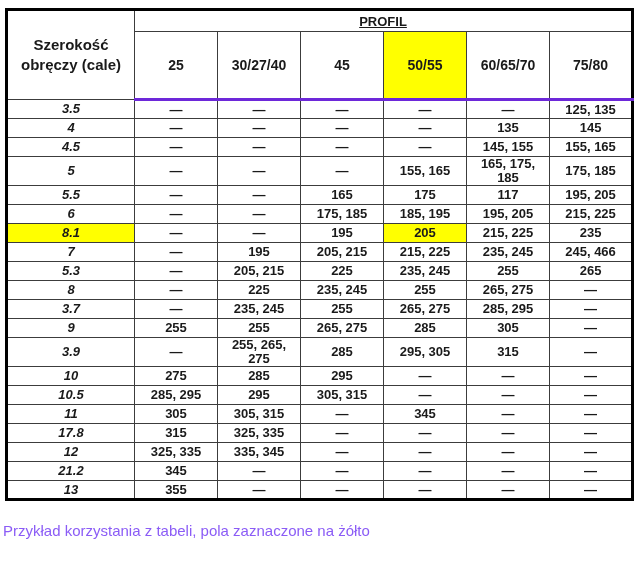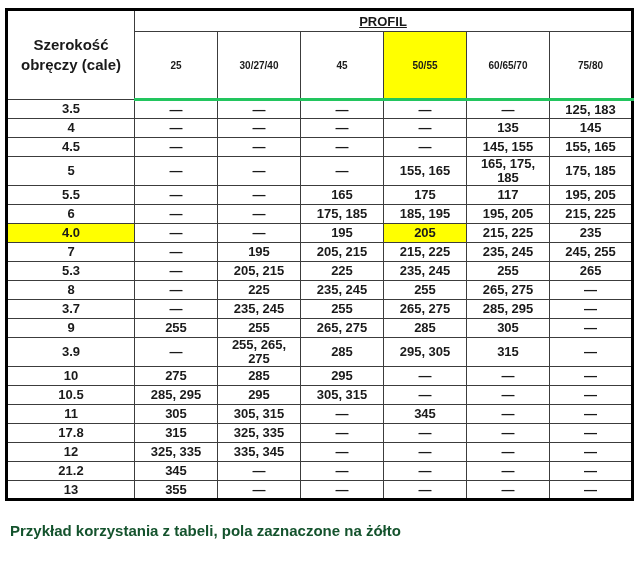--- a/index.html
+++ b/index.html
@@ -43,44 +43,45 @@
     line-height: 20px;
   }
   th.profil-hdr {
     height: 20px;
     font-size: 13px;
     border-bottom: 1px solid #3c3c3c;
     text-decoration: underline;
   }
   tr.col-hdrs th {
     height: 66px;
-    font-size: 10px;
-    border-bottom: 3px solid #22c55e;
+    font-size: 14px;
+    border-bottom: 3px solid #6d28d9;
   }
   tbody tr {
     height: 19px;
   }
   tbody td {
     font-size: 13px;
     line-height: 14px;
   }
   td.row-label {
     border-right: 3px solid #000000;
+    font-style: italic;
   }
   .hl {
     background: #ffff00 !important;
   }
   .footer {
     position: absolute;
-    left: 10px;
+    left: 3px;
     top: 520px;
     font-size: 15px;
     line-height: 21px;
-    color: #14532d;
-    font-weight: bold;
+    color: #8b5cf6;
+    font-weight: normal;
   }
   .footer .l2 {
     font-style: italic;
   }
 </style>
 </head>
 <body>
 
 <div class="stage">
   <div class="table-wrap">
@@ -109,21 +110,21 @@
           </tr>
       </thead>
       <tbody id="table-body">
           <tr>
             <td class="row-label">3.5</td>
             <td>—</td>
             <td>—</td>
             <td>—</td>
             <td>—</td>
             <td>—</td>
-            <td>125, 183</td>
+            <td>125, 135</td>
           </tr>
           <tr>
             <td class="row-label">4</td>
             <td>—</td>
             <td>—</td>
             <td>—</td>
             <td>—</td>
             <td>135</td>
             <td>145</td>
           </tr>
@@ -157,36 +158,36 @@
           <tr>
             <td class="row-label">6</td>
             <td>—</td>
             <td>—</td>
             <td>175, 185</td>
             <td>185, 195</td>
             <td>195, 205</td>
             <td>215, 225</td>
           </tr>
           <tr>
-            <td class="row-label hl">4.0</td>
+            <td class="row-label hl">8.1</td>
             <td>—</td>
             <td>—</td>
             <td>195</td>
             <td class="hl">205</td>
             <td>215, 225</td>
             <td>235</td>
           </tr>
           <tr>
             <td class="row-label">7</td>
             <td>—</td>
             <td>195</td>
             <td>205, 215</td>
             <td>215, 225</td>
             <td>235, 245</td>
-            <td>245, 255</td>
+            <td>245, 466</td>
           </tr>
           <tr>
             <td class="row-label">5.3</td>
             <td>—</td>
             <td>205, 215</td>
             <td>225</td>
             <td>235, 245</td>
             <td>255</td>
             <td>265</td>
           </tr>

